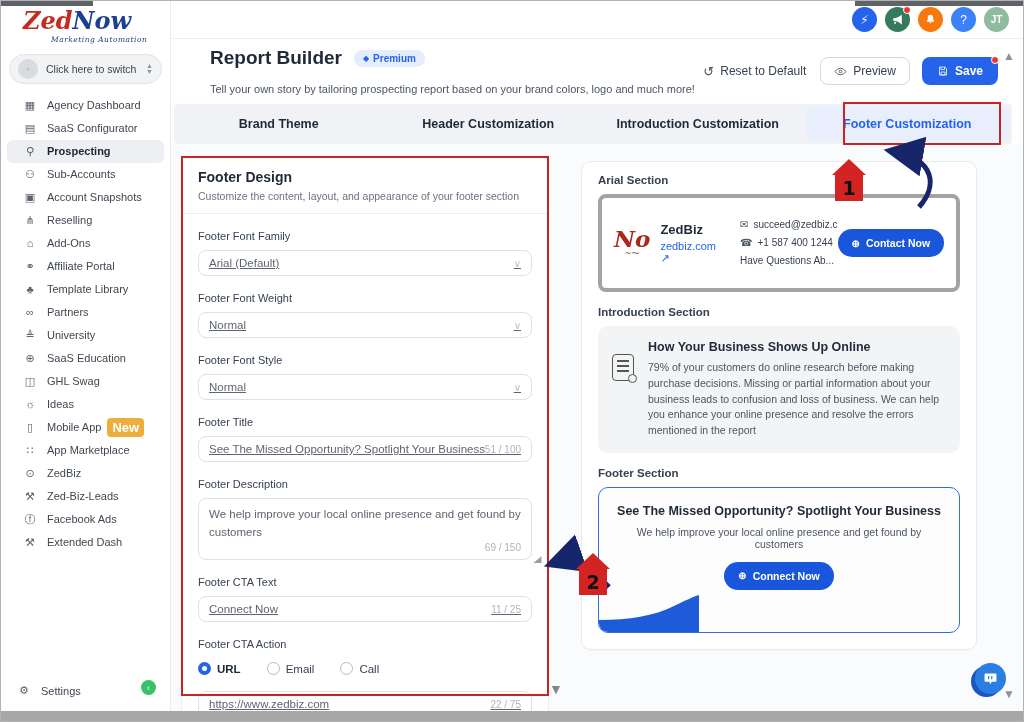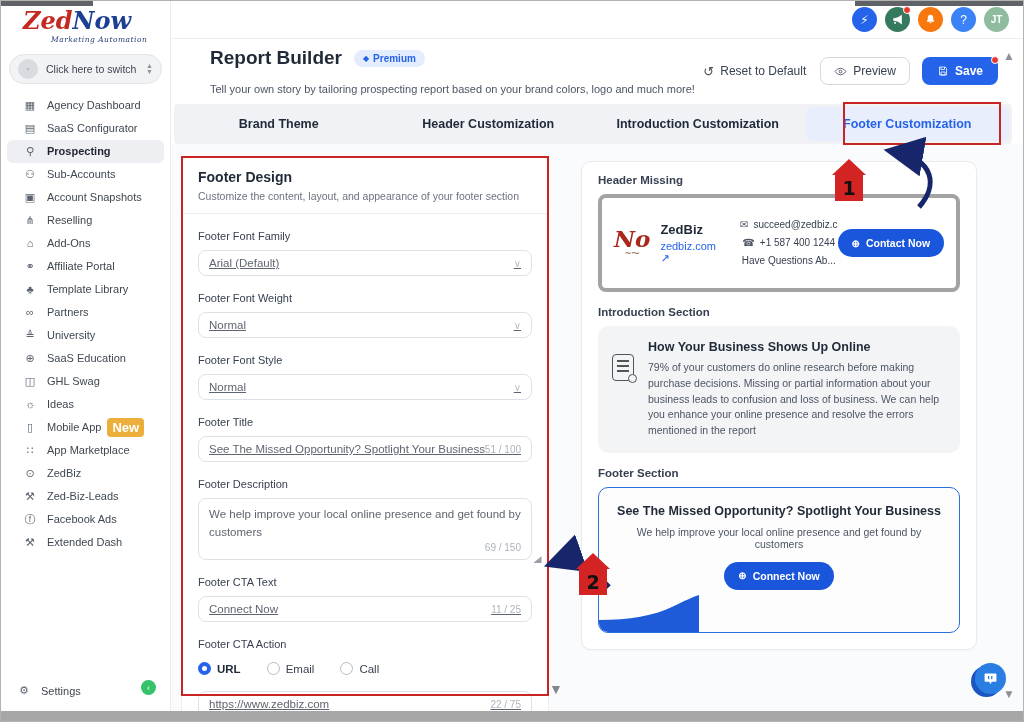--- a/index.html
+++ b/index.html
@@ -71,21 +71,21 @@
   
   #preview-panel{position:absolute;left:410px;top:17px;width:396px;background:#fff;border:1px solid #e9ebef;border-radius:10px;padding:12px 16px 16px 16px;box-shadow:0 1px 2px rgba(0,0,0,.03);}
   .sec-label{font-size:11.5px;color:#374151;font-weight:bold;}
   #hdr-box{margin-top:8px;border:4px solid #a3a3a3;border-radius:8px;padding:18px 12px;display:flex;align-items:center;}
   #hdr-logo{font-family:"DejaVu Serif","Liberation Serif",serif;font-style:italic;font-weight:bold;color:#a9281c;font-size:23px;line-height:.9;text-align:center;}
   #hdr-logo .flo{display:block;font-size:8px;color:#8a6d52;}
   #hdr-company{margin-left:10px;}
   #hdr-name{font-size:13px;font-weight:bold;color:#1f2937;}
   #hdr-site{font-size:11px;color:#2563eb;margin-top:3px;cursor:pointer;}
   .vline{width:1px;align-self:stretch;background:#e4e6ea;margin:0 12px;}
-  #hdr-contact{font-size:10px;color:#374151;line-height:1.8;white-space:nowrap;text-align:center;}
+  #hdr-contact{font-size:10px;color:#374151;line-height:1.8;white-space:nowrap;}
   #hdr-contact .ci{color:#4b5563;margin-right:5px;font-size:10px;}
   .blue-pill{background:#1a56db;color:#fff;border:none;border-radius:16px;font-size:10.5px;font-weight:bold;padding:8px 14px;display:flex;align-items:center;cursor:pointer;white-space:nowrap;}
   .blue-pill .gl{margin-right:6px;font-size:10px;}
   #contact-btn{margin-left:auto;}
   #intro-box{margin-top:8px;background:#f3f4f6;border-radius:10px;padding:14px;display:flex;}
   .doc-icon{width:22px;height:27px;border:1.6px solid #555;border-radius:4px;position:relative;flex:none;margin-top:14px;background:#f3f4f6;}
   .doc-icon::before{content:"";position:absolute;left:4px;right:4px;top:5px;height:2px;background:#555;box-shadow:0 5px 0 #555,0 10px 0 #555;}
   .doc-icon::after{content:"";position:absolute;width:7px;height:7px;border:1.6px solid #555;border-radius:50%;right:-4px;bottom:-3px;background:#f3f4f6;}
   #intro-txt{margin-left:14px;}
   #intro-title{font-size:12.5px;font-weight:bold;color:#1f2937;}
@@ -383,21 +383,21 @@
 
       <div class="group">
         <div class="input">
           <span>https://www.zedbiz.com</span>
           <span class="counter">22 / 75</span>
         </div>
       </div>
     </div>
 
     <div id="preview-panel">
-      <div class="sec-label">Header Missing</div>
+      <div class="sec-label">Arial Section</div>
       <div id="hdr-box">
         <div id="hdr-logo">
           <span>No</span>
           <span class="flo">~⁓</span>
         </div>
         <div id="hdr-company">
           <div id="hdr-name">ZedBiz</div>
           <div id="hdr-site">zedbiz.com ↗</div>
         </div>
         <div class="vline"></div>

